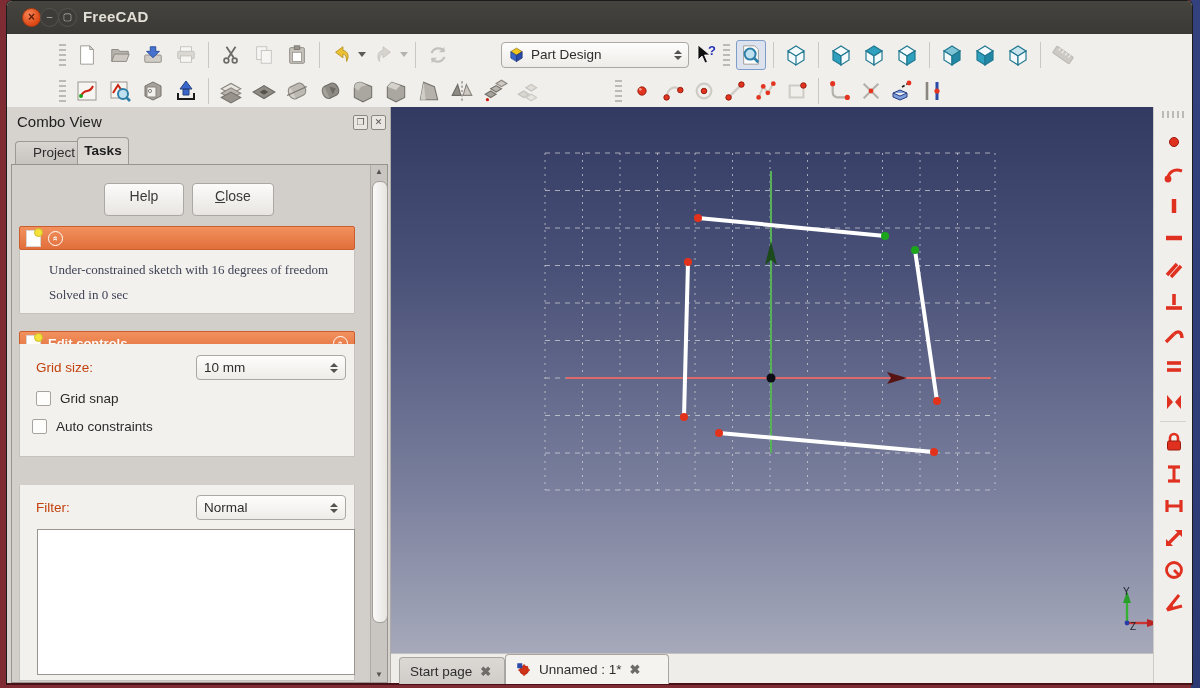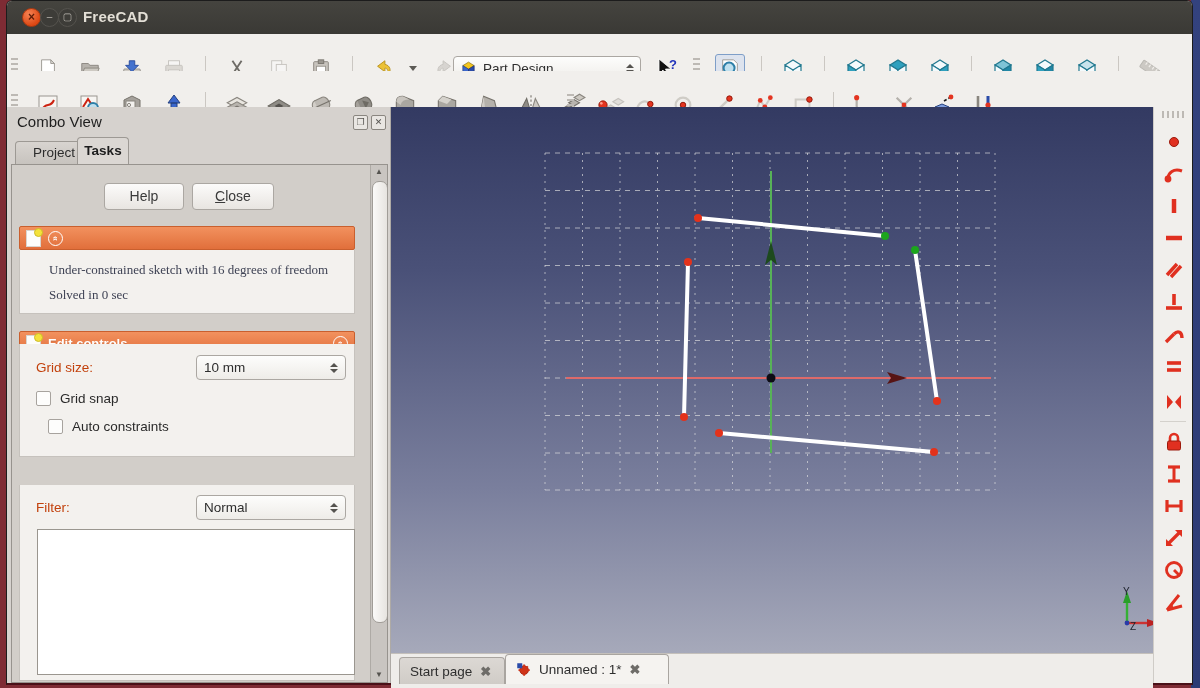--- a/index.html
+++ b/index.html
@@ -18,21 +18,21 @@
   .wbtn{width:19px;height:19px;border-radius:50%;top:7px;box-sizing:border-box;}
   #btn-close{left:15px;background:radial-gradient(circle at 35% 30%,#f58354,#dd4814 70%);border:1px solid #b23a10;
              color:#5e1c07;font-size:12px;font-weight:bold;text-align:center;line-height:17px;}
   #btn-min,#btn-max{background:#3d3c38;border:1px solid #55534e;color:#b8b5ae;font-size:10px;text-align:center;line-height:16px;}
   #btn-min{left:33px;} #btn-max{left:51px;}
   #win-title{left:76px;top:7px;font-size:15px;font-weight:bold;color:#e3dfd6;letter-spacing:.2px;}
   
   .tbar{left:0;right:0;background:linear-gradient(180deg,#f4f2ef,#ecear e6);background:#F1EFEC;}
   #tbar1{top:33px;height:37px;border-bottom:1px solid #d9d6d1;}
   #tbar2{top:70px;height:36px;border-bottom:1px solid #cfccc7;}
-  .tgroup{position:absolute;top:16px;height:100%;display:flex;align-items:center;gap:12px;}
+  .tgroup{position:absolute;top:2px;height:100%;display:flex;align-items:center;gap:3px;margin-left:48px;}
   .tb{width:30px;height:30px;display:flex;align-items:center;justify-content:center;border-radius:3px;}
   .tb.small{width:28px;height:28px;}
   .tb.disabled{opacity:.42;}
   .tb.pressed{border:1px solid #7e9ec8;background:#dde3ee;box-sizing:border-box;}
   .tsep{width:1px;height:26px;background:#cbc7c2;margin:0 4px;}
   .thandle{width:7px;height:22px;margin-right:3px;
      background:repeating-linear-gradient(180deg,#bdb9b4 0 2px,transparent 2px 5px);}
   .thandle.h{width:22px;height:7px;margin:0;
      background:repeating-linear-gradient(90deg,#bdb9b4 0 2px,transparent 2px 5px);}
   .caret{width:0;height:0;border-left:4px solid transparent;border-right:4px solid transparent;
@@ -48,21 +48,21 @@
   
   #combo-panel{left:0;top:106px;width:384px;bottom:0;background:#D6D2CE;border-right:1px solid #aeaaa5;box-sizing:border-box;}
   #cv-title{left:10px;top:6px;font-size:15px;color:#1e1e1e;}
   .cv-wbtn{top:8px;width:15px;height:15px;border:1px solid #8a8680;background:#e9e6e2;color:#55534f;
            font-size:9px;line-height:13px;text-align:center;box-sizing:border-box;border-radius:2px;}
   .tab{position:absolute;font-size:13.5px;color:#2c2c2c;text-align:center;box-sizing:border-box;
        border:1px solid #9d9994;border-bottom:none;border-radius:4px 4px 0 0;}
   #tab-project{left:8px;top:34px;width:78px;height:23px;line-height:22px;background:linear-gradient(180deg,#d8d4d0,#c7c3be);}
   #tab-tasks{left:70px;top:30px;width:52px;height:27px;line-height:26px;background:#dbd7d3;font-weight:bold;color:#1c1c1c;}
   #tasks-area{left:4px;right:2px;top:57px;bottom:0;background:#D2CEC9;border:1px solid #97938e;box-sizing:border-box;}
-  .pushbtn{position:absolute;height:27px;background:linear-gradient(180deg,#fcfbfa,#e8e5e1);
+  .pushbtn{position:absolute;height:33px;background:linear-gradient(180deg,#fcfbfa,#e8e5e1);
       border:1px solid #aba7a2;border-radius:4px;font-size:14px;color:#3a3a3a;text-align:center;line-height:25px;box-sizing:border-box;}
   #help-btn{left:92px;top:18px;width:80px;}
   #close-btn{left:180px;top:18px;width:82px;}
   #close-btn::first-letter{text-decoration:underline;}
   .section-h{position:absolute;left:7px;width:336px;height:24px;border-radius:2px;box-sizing:border-box;
      background:linear-gradient(180deg,#f2915e,#e16f3b);border:1px solid #c95f2e;display:flex;align-items:center;padding:0 6px;gap:7px;}
   .section-h .ttl{color:#fff;font-weight:bold;font-size:13px;flex:1;text-shadow:0 1px 1px rgba(0,0,0,.15);}
   .note-ic{width:13px;height:15px;background:#fdfdfb;border:1px solid #d8d5d0;position:relative;}
   .note-ic::after{content:"";position:absolute;right:-3px;top:-3px;width:7px;height:7px;border-radius:50%;background:#f4e23a;border:1px solid #cdbc2a;}
   .collapse{width:15px;height:15px;border:1.5px solid #fff;border-radius:50%;color:#fff;font-size:9px;
@@ -79,21 +79,21 @@
   .checklbl{font-size:13.5px;color:#2a2a2a;}
   #constraint-list{position:absolute;left:17px;top:44px;width:316px;bottom:5px;background:#fff;border:1px solid #9a968f;}
   
   #tasks-scroll{position:absolute;right:0;top:0;width:17px;bottom:0;background:#c9c5c1;border-left:1px solid #aeaaa5;box-sizing:border-box;}
   .sc-arrow{position:absolute;left:0;width:16px;height:14px;text-align:center;font-size:8px;color:#55534f;line-height:14px;}
   #tasks-thumb{position:absolute;left:1px;top:16px;width:14px;height:440px;border:1px solid #a19d98;border-radius:7px;
       background:linear-gradient(90deg,#fbfaf9,#e7e4e0);}
   
   #viewport{left:384px;top:106px;width:762px;height:546px;background:linear-gradient(180deg,#333A62 0%,#4A5178 30%,#7A7F9D 70%,#A6A9BA 100%);}
   
-  #mdibar{left:384px;top:652px;width:762px;height:36px;background:#EFEDEA;border-top:1px solid #c4c0bb;box-sizing:border-box;}
+  #mdibar{left:384px;top:652px;width:762px;height:30px;background:#EFEDEA;border-top:1px solid #c4c0bb;box-sizing:border-box;}
   .mtab{position:absolute;box-sizing:border-box;border:1px solid #a9a5a0;border-bottom:none;border-radius:4px 4px 0 0;
         display:flex;align-items:center;gap:8px;padding:0 10px;font-size:13.5px;color:#2e2e2e;}
   #mtab-start{left:8px;top:3px;height:27px;width:106px;background:linear-gradient(180deg,#dcd8d4,#d0ccc7);}
   #mtab-active{left:114px;top:0px;height:30px;width:164px;background:#f5f3f0;}
   .tabx{font-weight:bold;color:#6e6c68;font-size:13px;}
   
   #rbar{left:1146px;top:106px;width:39px;bottom:0;background:#F1EFEC;border-left:1px solid #cfccc7;box-sizing:border-box;}
   .rb{position:absolute;left:7px;width:26px;height:26px;display:flex;align-items:center;justify-content:center;}
   .rsep{position:absolute;left:6px;width:26px;height:1px;background:#d4d1cc;}
 </style>
@@ -484,21 +484,21 @@
           <span class="val">10 mm</span>
           <span class="spin">
               <i class="up"></i>
               <i class="dn"></i>
             </span>
         </div>
         <div class="checkrow" style="left:16px;top:47px;">
           <div class="checkbox"></div>
           <div class="checklbl">Grid snap</div>
         </div>
-        <div class="checkrow" style="left:28px;top:75px;">
+        <div class="checkrow" style="left:12px;top:75px;">
           <div class="checkbox"></div>
           <div class="checklbl">Auto constraints</div>
         </div>
       </div>
 
       <div class="section-c" style="top:320px;bottom:1px;">
         <div class="formlbl" style="left:16px;top:15px;">Filter:</div>
         <div class="combobox" style="left:176px;top:10px;width:150px;">
           <span class="val">Normal</span>
           <span class="spin">

